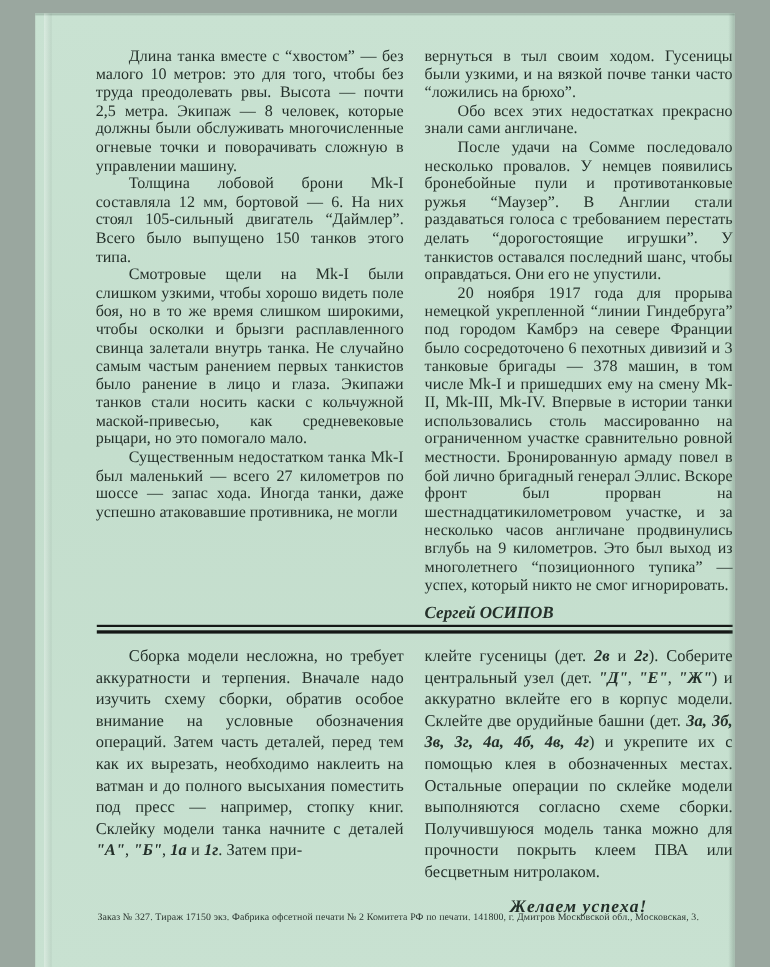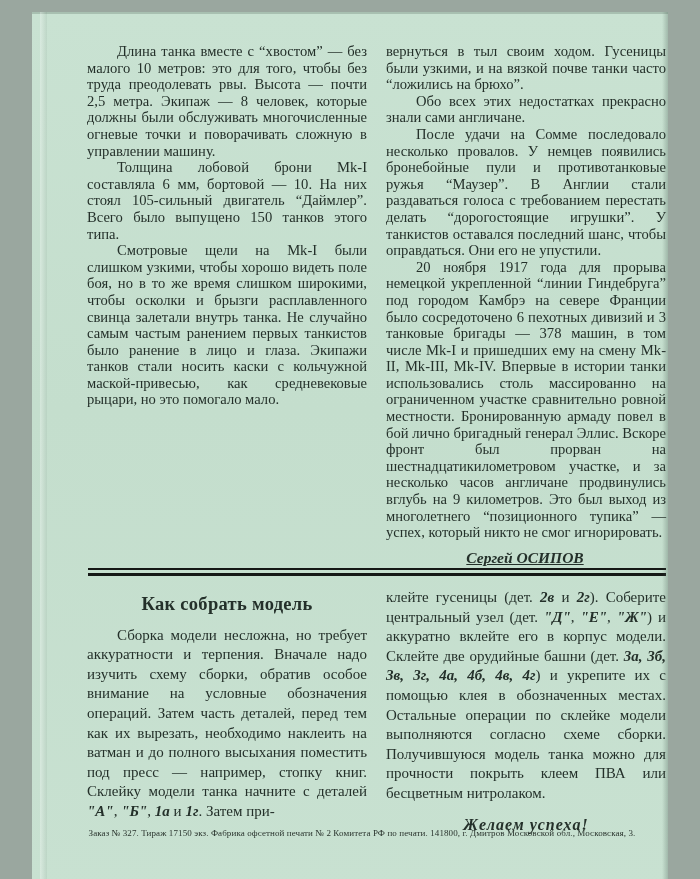--- a/index.html
+++ b/index.html
@@ -22,21 +22,21 @@
   .corner-bottom-left{position:absolute;left:0;bottom:0;width:52px;height:12px;
     background:linear-gradient(100deg,#dfe3da 42%,rgba(223,227,218,0) 62%);}
 
   .top-section{position:absolute;left:55px;top:31px;width:580px;display:flex;gap:19px;}
   .top-section .col{width:280px;font-size:14.6px;line-height:16.6px;text-align:justify;}
 
   .para{margin:0;}
   .para.indent{text-indent:30px;}
   .para b{font-weight:bold;font-style:italic;}
 
-  .signature{margin:9px 2px 0 0;text-align:center;font-weight:bold;font-style:italic;font-size:15.5px;text-decoration:underline;}
+  .signature{margin:9px 2px 0 0;text-align:left;font-weight:bold;font-style:italic;font-size:15.5px;}
 
   .divider{position:absolute;left:56px;top:556px;width:578px;height:3px;
     border-top:2px solid #151816;border-bottom:3px solid #151816;}
 
   .bottom-section{position:absolute;left:55px;top:576px;width:580px;display:flex;gap:19px;}
   .bottom-section .col{width:280px;font-size:15px;line-height:19.6px;text-align:justify;}
 
   .assembly-title{margin:7px 0 11px;text-align:center;font-weight:bold;font-size:18.5px;letter-spacing:.3px;text-indent:0;}
   .closing{margin:11px 0 0;text-align:center;font-weight:bold;font-style:italic;font-size:16px;letter-spacing:1px;}
 
@@ -44,37 +44,37 @@
     font-size:9px;letter-spacing:.1px;color:#2a342e;}
 </style>
 </head>
 <body>
 
 <div class="page">
 
   <section class="top-section">
     <div class="col">
         <p class="para indent">Длина танка вместе с “хвостом” — без малого 10 метров: это для того, чтобы без труда преодолевать рвы. Высота — почти 2,5 метра. Экипаж — 8 человек, которые должны были обслуживать многочисленные огневые точки и поворачивать сложную в управлении машину.</p>
-        <p class="para indent">Толщина лобовой брони Mk-I составляла 6 мм, бортовой — 10. На них стоял 105-сильный двигатель “Даймлер”. Всего было выпущено 150 танков этого типа.</p>
+        <p class="para indent">Толщина лобовой брони Mk-I составляла 12 мм, бортовой — 6. На них стоял 105-сильный двигатель “Даймлер”. Всего было выпущено 150 танков этого типа.</p>
         <p class="para indent">Смотровые щели на Mk-I были слишком узкими, чтобы хорошо видеть поле боя, но в то же время слишком широкими, чтобы осколки и брызги расплавленного свинца залетали внутрь танка. Не случайно самым частым ранением первых танкистов было ранение в лицо и глаза. Экипажи танков стали носить каски с кольчужной маской-привесью, как средневековые рыцари, но это помогало мало.</p>
+        <p class="para indent">Существенным недостатком танка Mk-I был маленький — всего 27 километров по шоссе — запас хода. Иногда танки, даже успешно атаковавшие противника, не могли</p>
       </div>
     <div class="col">
       <p class="para">вернуться в тыл своим ходом. Гусеницы были узкими, и на вязкой почве танки часто “ложились на брюхо”.</p>
         <p class="para indent">Обо всех этих недостатках прекрасно знали сами англичане.</p>
         <p class="para indent">После удачи на Сомме последовало несколько провалов. У немцев появились бронебойные пули и противотанковые ружья “Маузер”. В Англии стали раздаваться голоса с требованием перестать делать “дорогостоящие игрушки”. У танкистов оставался последний шанс, чтобы оправдаться. Они его не упустили.</p>
         <p class="para indent">20 ноября 1917 года для прорыва немецкой укрепленной “линии Гиндебруга” под городом Камбрэ на севере Франции было сосредоточено 6 пехотных дивизий и 3 танковые бригады — 378 машин, в том числе Mk-I и пришедших ему на смену Mk-II, Mk-III, Mk-IV. Впервые в истории танки использовались столь массированно на ограниченном участке сравнительно ровной местности. Бронированную армаду повел в бой лично бригадный генерал Эллис. Вскоре фронт был прорван на шестнадцатикилометровом участке, и за несколько часов англичане продвинулись вглубь на 9 километров. Это был выход из многолетнего “позиционного тупика” — успех, который никто не смог игнорировать.</p>
         <p class="signature">Сергей ОСИПОВ</p>
     </div>
   </section>
 
   <div class="divider"></div>
 
   <section class="bottom-section">
     <div class="col">
-        <h2 class="assembly-title">Как собрать модель</h2>
 
     <p class="para indent">Сборка модели несложна, но требует аккуратности и терпения. Вначале надо изучить схему сборки, обратив особое внимание на условные обозначения операций. Затем часть деталей, перед тем как их вырезать, необходимо наклеить на ватман и до полного высыхания поместить под пресс — например, стопку книг. Склейку модели танка начните с деталей <b>"А"</b>, <b>"Б"</b>, <b>1а</b> и <b>1г</b>. Затем при-</p>
       </div>
     <div class="col">
       <p class="para">клейте гусеницы (дет. <b>2в</b> и <b>2г</b>). Соберите центральный узел (дет. <b>"Д"</b>, <b>"Е"</b>, <b>"Ж"</b>) и аккуратно вклейте его в корпус модели. Склейте две орудийные башни (дет. <b>3а, 3б, 3в, 3г, 4а, 4б, 4в, 4г</b>) и укрепите их с помощью клея в обозначенных местах. Остальные операции по склейке модели выполняются согласно схеме сборки. Получившуюся модель танка можно для прочности покрыть клеем ПВА или бесцветным нитролаком.</p>
         <p class="closing">Желаем успеха!</p>
     </div>
   </section>
 
   <div class="imprint">Заказ № 327. Тираж 17150 экз. Фабрика офсетной печати № 2 Комитета РФ по печати. 141800, г. Дмитров Московской обл., Московская, 3.</div>

